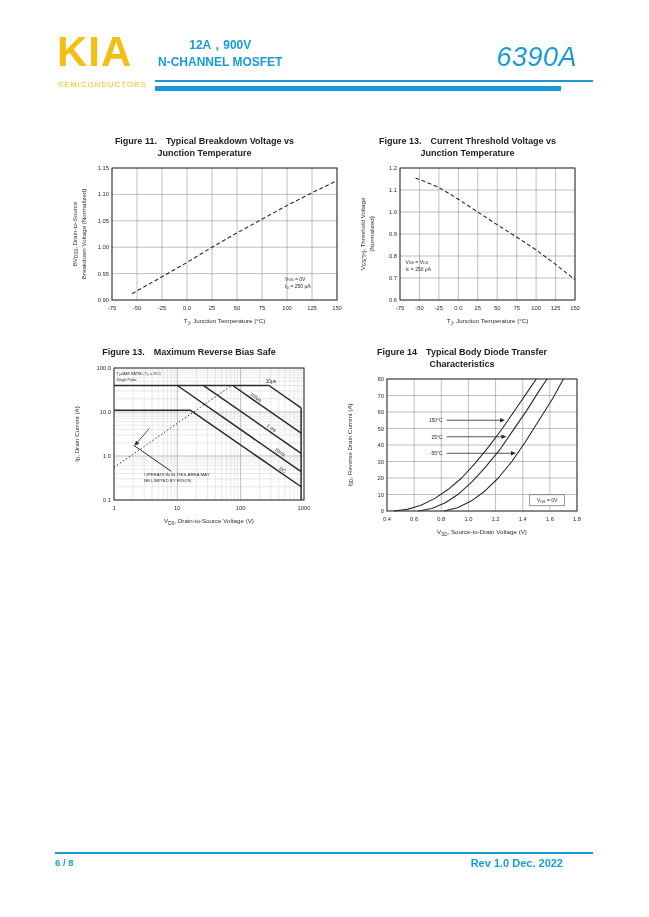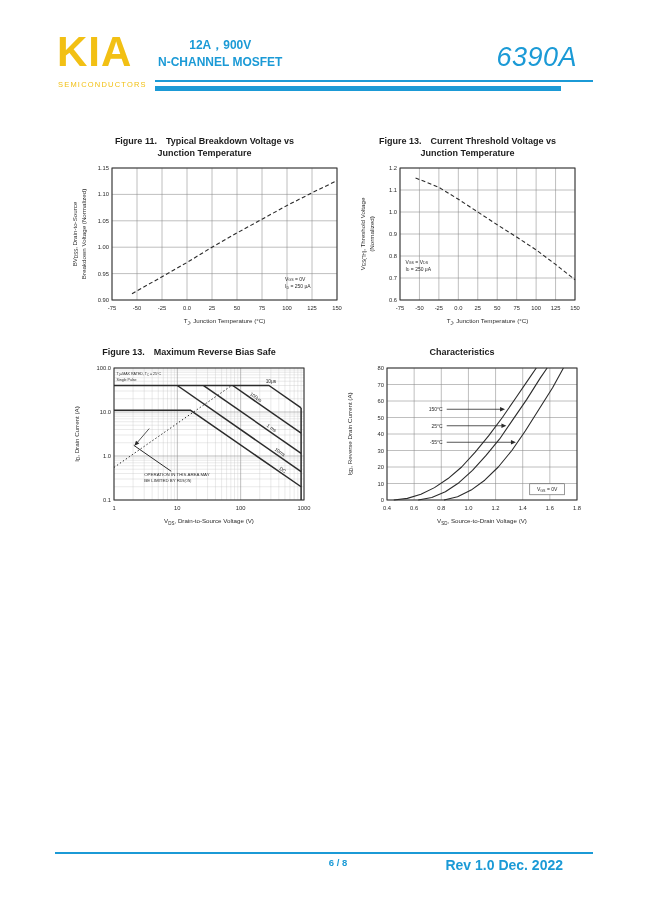--- a/index.html
+++ b/index.html
@@ -17,24 +17,24 @@
   .rule-thin{position:absolute;left:155px;top:80px;width:438px;height:1.5px;background:var(--brand);}
   .rule-thick{position:absolute;left:155px;top:86px;width:406px;height:4.5px;background:var(--brand);}
   
   figure{position:absolute;margin:0;padding:0;}
   figcaption{font-size:9px;font-weight:bold;color:#1c1c1c;text-align:center;
         line-height:11.5px;margin-bottom:3px;}
   .cap-label{margin-right:9px;}
   svg.chart{display:block;margin:0 auto;}
   
   .footer-rule{position:absolute;left:55px;top:852px;width:538px;height:1.5px;background:var(--brand);}
-  .page-indicator{position:absolute;left:69px;top:857px;width:538px;text-align:center;
+  .page-indicator{position:absolute;left:55px;top:857px;width:538px;
         color:var(--brand);font-size:9.5px;font-weight:bold;}
   .revision{position:absolute;right:86px;top:857px;color:var(--brand);
-        font-size:14px;font-weight:bold;}
+        font-size:11px;font-weight:bold;}
 </style>
 </head>
 <body>
 
 <div class="page">
 
   <header>
     <div class="logo">KIA</div>
     <div class="logo-sub">SEMICONDUCTORS</div>
     <div class="spec">
@@ -233,20 +233,21 @@
         <text x="47" y="94" text-anchor="end" fill="#2b2b2b" font-family="&quot;Liberation Sans&quot;,sans-serif" dominant-baseline="central"><tspan font-size="5.8">1.0</tspan></text>
         <text x="47" y="50" text-anchor="end" fill="#2b2b2b" font-family="&quot;Liberation Sans&quot;,sans-serif" dominant-baseline="central"><tspan font-size="5.8">10.0</tspan></text>
         <text x="47" y="6" text-anchor="end" fill="#2b2b2b" font-family="&quot;Liberation Sans&quot;,sans-serif" dominant-baseline="central"><tspan font-size="5.8">100.0</tspan></text>
         <text x="145" y="161" text-anchor="middle" fill="#2b2b2b" font-family="&quot;Liberation Sans&quot;,sans-serif"><tspan font-size="6.2">V</tspan><tspan dy="1.8599999999999999" font-size="4.4639999999999995">DS</tspan><tspan dy="-1.8599999999999999" font-size="6.2">, Drain-to-Source Voltage (V)</tspan></text>
         <text x="12" y="72" text-anchor="middle" fill="#2b2b2b" font-family="&quot;Liberation Sans&quot;,sans-serif" dominant-baseline="central" transform="rotate(-90,12,72)"><tspan font-size="6.2">I</tspan><tspan dy="1.8599999999999999" font-size="4.4639999999999995">D</tspan><tspan dy="-1.8599999999999999" font-size="6.2">, Drain Current (A)</tspan></text>
       </svg>
   </figure>
 
   <figure style="left:337px;top:347px;width:250px;">
     <figcaption>
+      <div><span class="cap-label">Figure 14</span><span>Typical Body Diode Transfer</span></div>
       <div>Characteristics</div>
     </figcaption>
     <svg class="chart" width="250" height="172" viewBox="0 0 250 172">
         <line x1="50" y1="6" x2="50" y2="138" stroke="#8a8a8a" stroke-width="0.55"></line>
         <line x1="77.14285714285714" y1="6" x2="77.14285714285714" y2="138" stroke="#8a8a8a" stroke-width="0.55"></line>
         <line x1="104.28571428571429" y1="6" x2="104.28571428571429" y2="138" stroke="#8a8a8a" stroke-width="0.55"></line>
         <line x1="131.42857142857144" y1="6" x2="131.42857142857144" y2="138" stroke="#8a8a8a" stroke-width="0.55"></line>
         <line x1="158.57142857142856" y1="6" x2="158.57142857142856" y2="138" stroke="#8a8a8a" stroke-width="0.55"></line>
         <line x1="185.71428571428572" y1="6" x2="185.71428571428572" y2="138" stroke="#8a8a8a" stroke-width="0.55"></line>
         <line x1="212.8571428571429" y1="6" x2="212.8571428571429" y2="138" stroke="#8a8a8a" stroke-width="0.55"></line>

